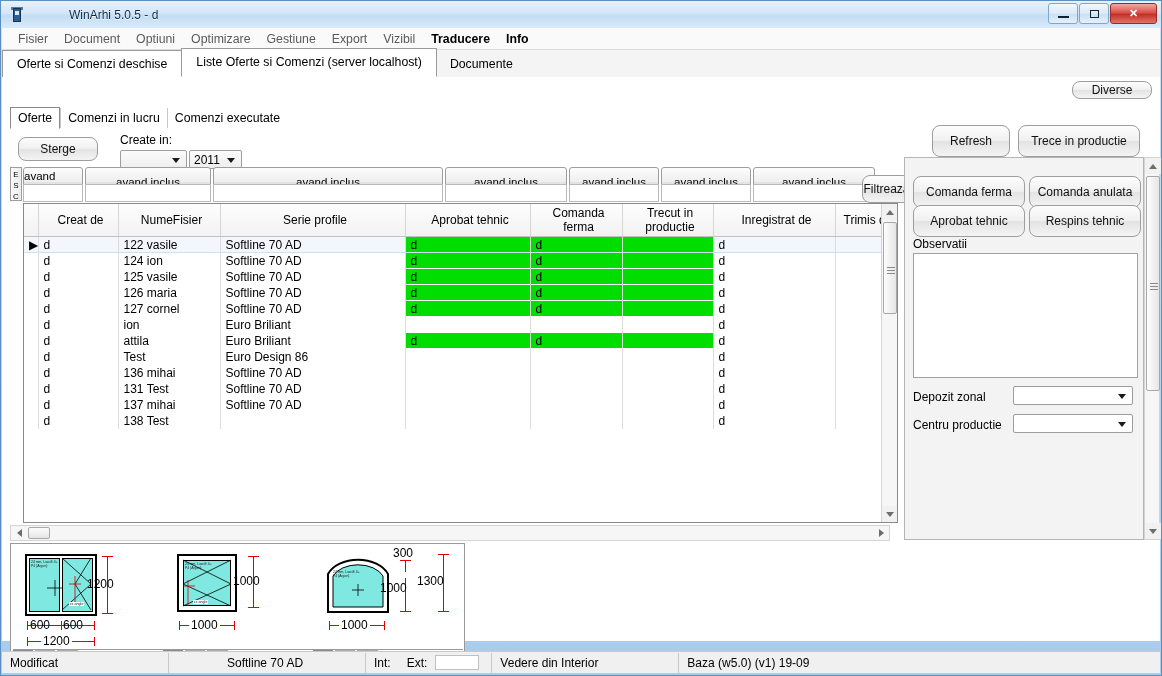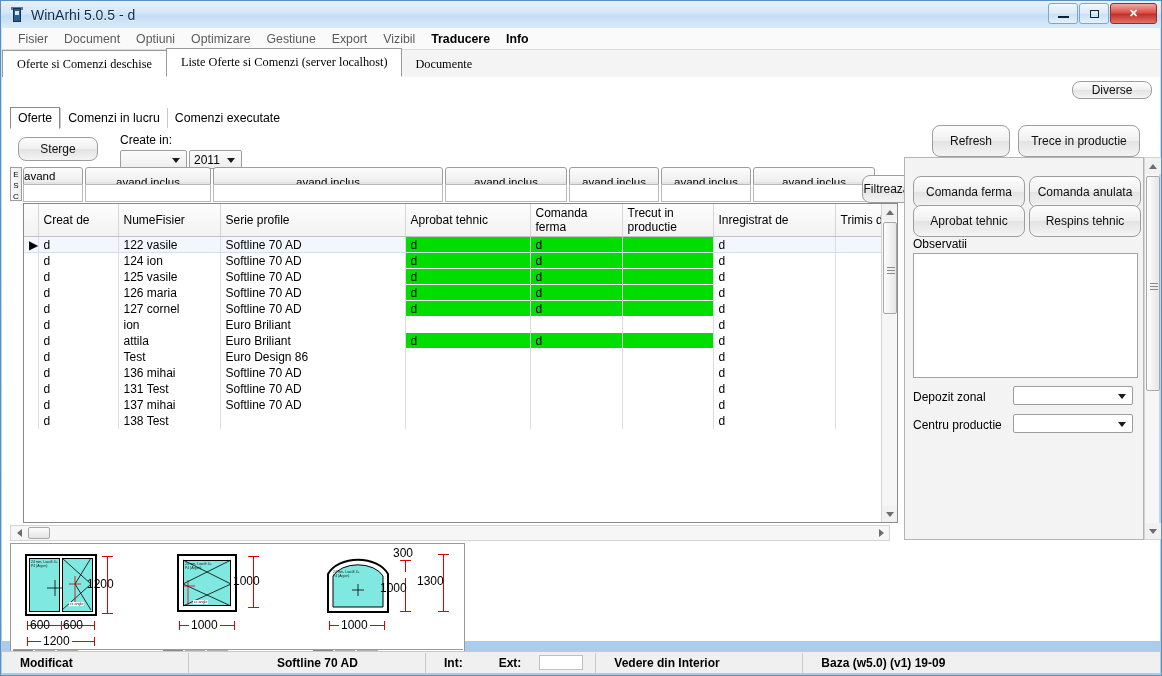--- a/index.html
+++ b/index.html
@@ -21,21 +21,21 @@
     background:linear-gradient(180deg,#e9f2fb 0%,#d3e6f8 45%,#c3ddf4 55%,#d9ebfb 100%);
     display:flex;align-items:center;
   }
   .tb-icon{
     width:16px;height:16px;margin-left:8px;margin-right:6px;
     position:relative;flex:none;
   }
   .tb-icon .body{position:absolute;left:4px;top:1px;width:8px;height:14px;background:#2d5d8e;border:1px solid #16334f;box-sizing:border-box;}
   .tb-icon .cap{position:absolute;left:2px;top:0px;width:12px;height:3px;background:#4a7fb5;}
   .tb-icon .win{position:absolute;left:6px;top:4px;width:4px;height:4px;background:#d7e8f8;}
-  .tb-title{font-size:14px;color:#0a2a4a;text-shadow:0 1px 0 #fff;}
+  .tb-title{font-size:12px;color:#0a2a4a;text-shadow:0 1px 0 #fff;margin-left:38px;}
   .winbtns{position:absolute;right:4px;top:2px;display:flex;gap:1px;}
   .wbtn{
     width:28px;height:19px;
     border:1px solid #7ea7cc;border-radius:3px;
     background:linear-gradient(180deg,#f2f8fd 0%,#dbe9f7 50%,#c9dff2 51%,#e4f0fb 100%);
     display:flex;align-items:center;justify-content:center;
     font-size:11px;color:#123;
   }
   .wbtn.close{
     width:45px;
@@ -49,21 +49,21 @@
     position:absolute;left:1px;top:27px;width:1158px;height:22px;
     background:#fafafa;border-bottom:1px solid #dcdcdc;
     display:flex;align-items:center;padding-left:8px;box-sizing:border-box;
   }
   .menuitem{padding:2px 8px;font-size:12.3px;color:#5a5a5a;cursor:default;}
   .menuitem.active{color:#000;font-weight:bold;}
   
   .toptabs{
     position:absolute;left:1px;top:49px;width:1158px;height:27px;
     background:#f4f4f4;border-bottom:1px solid #9a9a9a;
-    display:flex;align-items:flex-end;font-family:Liberation Serif, serif;
+    display:flex;align-items:flex-end;
   }
   .ttab{
     height:26px;line-height:26px;padding:0 14px;font-size:12.3px;
     background:#fff;border:1px solid #9a9a9a;border-bottom:none;
     margin-right:-1px;position:relative;z-index:1;white-space:nowrap;
   }
   .ttab.sel{z-index:3;background:#fff;height:27px;line-height:27px;border-bottom:1px solid #fff;}
   .ttab.plain{border:none;background:transparent;}
   
   .content{
@@ -125,21 +125,21 @@
   .filtreaza{
     position:absolute;left:852px;top:10px;width:49px;height:28px;font-size:12px;
   }
   
   .tablebox{
     position:absolute;left:13px;top:38px;width:875px;height:320px;
     border:1px solid #8a8a8a;background:#fff;box-sizing:border-box;overflow:hidden;
   }
   table.grid{border-collapse:collapse;width:858px;table-layout:fixed;}
   table.grid th{
-    font-weight:normal;font-size:12px;text-align:left;
+    font-weight:normal;font-size:12px;text-align:center;
     background:linear-gradient(180deg,#fdfdfd,#f2f2f2);
     border-right:1px solid #d6d6d6;border-bottom:1px solid #c2c2c2;
     padding:2px 0 2px 5px;height:17px;box-sizing:border-box;
   }
   table.grid td{
     font-size:12px;height:16px;padding:0 0 0 5px;
     border-right:1px solid #dcdcdc;border-bottom:1px solid transparent;
     box-sizing:border-box;overflow:hidden;white-space:nowrap;
   }
   tr.sel td{background:#f3f7fd;border-top:1px solid #cfe0f2;border-bottom:1px solid #cfe0f2;}
@@ -226,21 +226,21 @@
   
   .bottombar{
     position:absolute;left:1px;top:614px;width:1158px;height:36px;
     background:#f0f0f0;border-top:1px solid #c8c8c8;box-sizing:border-box;
   }
   .statusbar{
     position:absolute;left:1px;top:650px;width:1158px;height:22px;
     background:#f0f0f0;border-top:1px solid #c8c8c8;
     display:flex;align-items:center;box-sizing:border-box;font-size:12px;
   }
-  .st-seg{padding:0 18px;height:100%;display:flex;align-items:center;font-weight:bold;}
+  .st-seg{padding:0 8px;height:100%;display:flex;align-items:center;}
   .st-div{width:1px;height:20px;background:#c8c8c8;}
   .st-field{width:44px;height:15px;background:#fff;border:1px solid #c0c0c0;box-sizing:border-box;}
 </style>
 </head>
 <body>
 
 <div class="app">
 
   <div class="titlebar">
     <div class="tb-icon">

